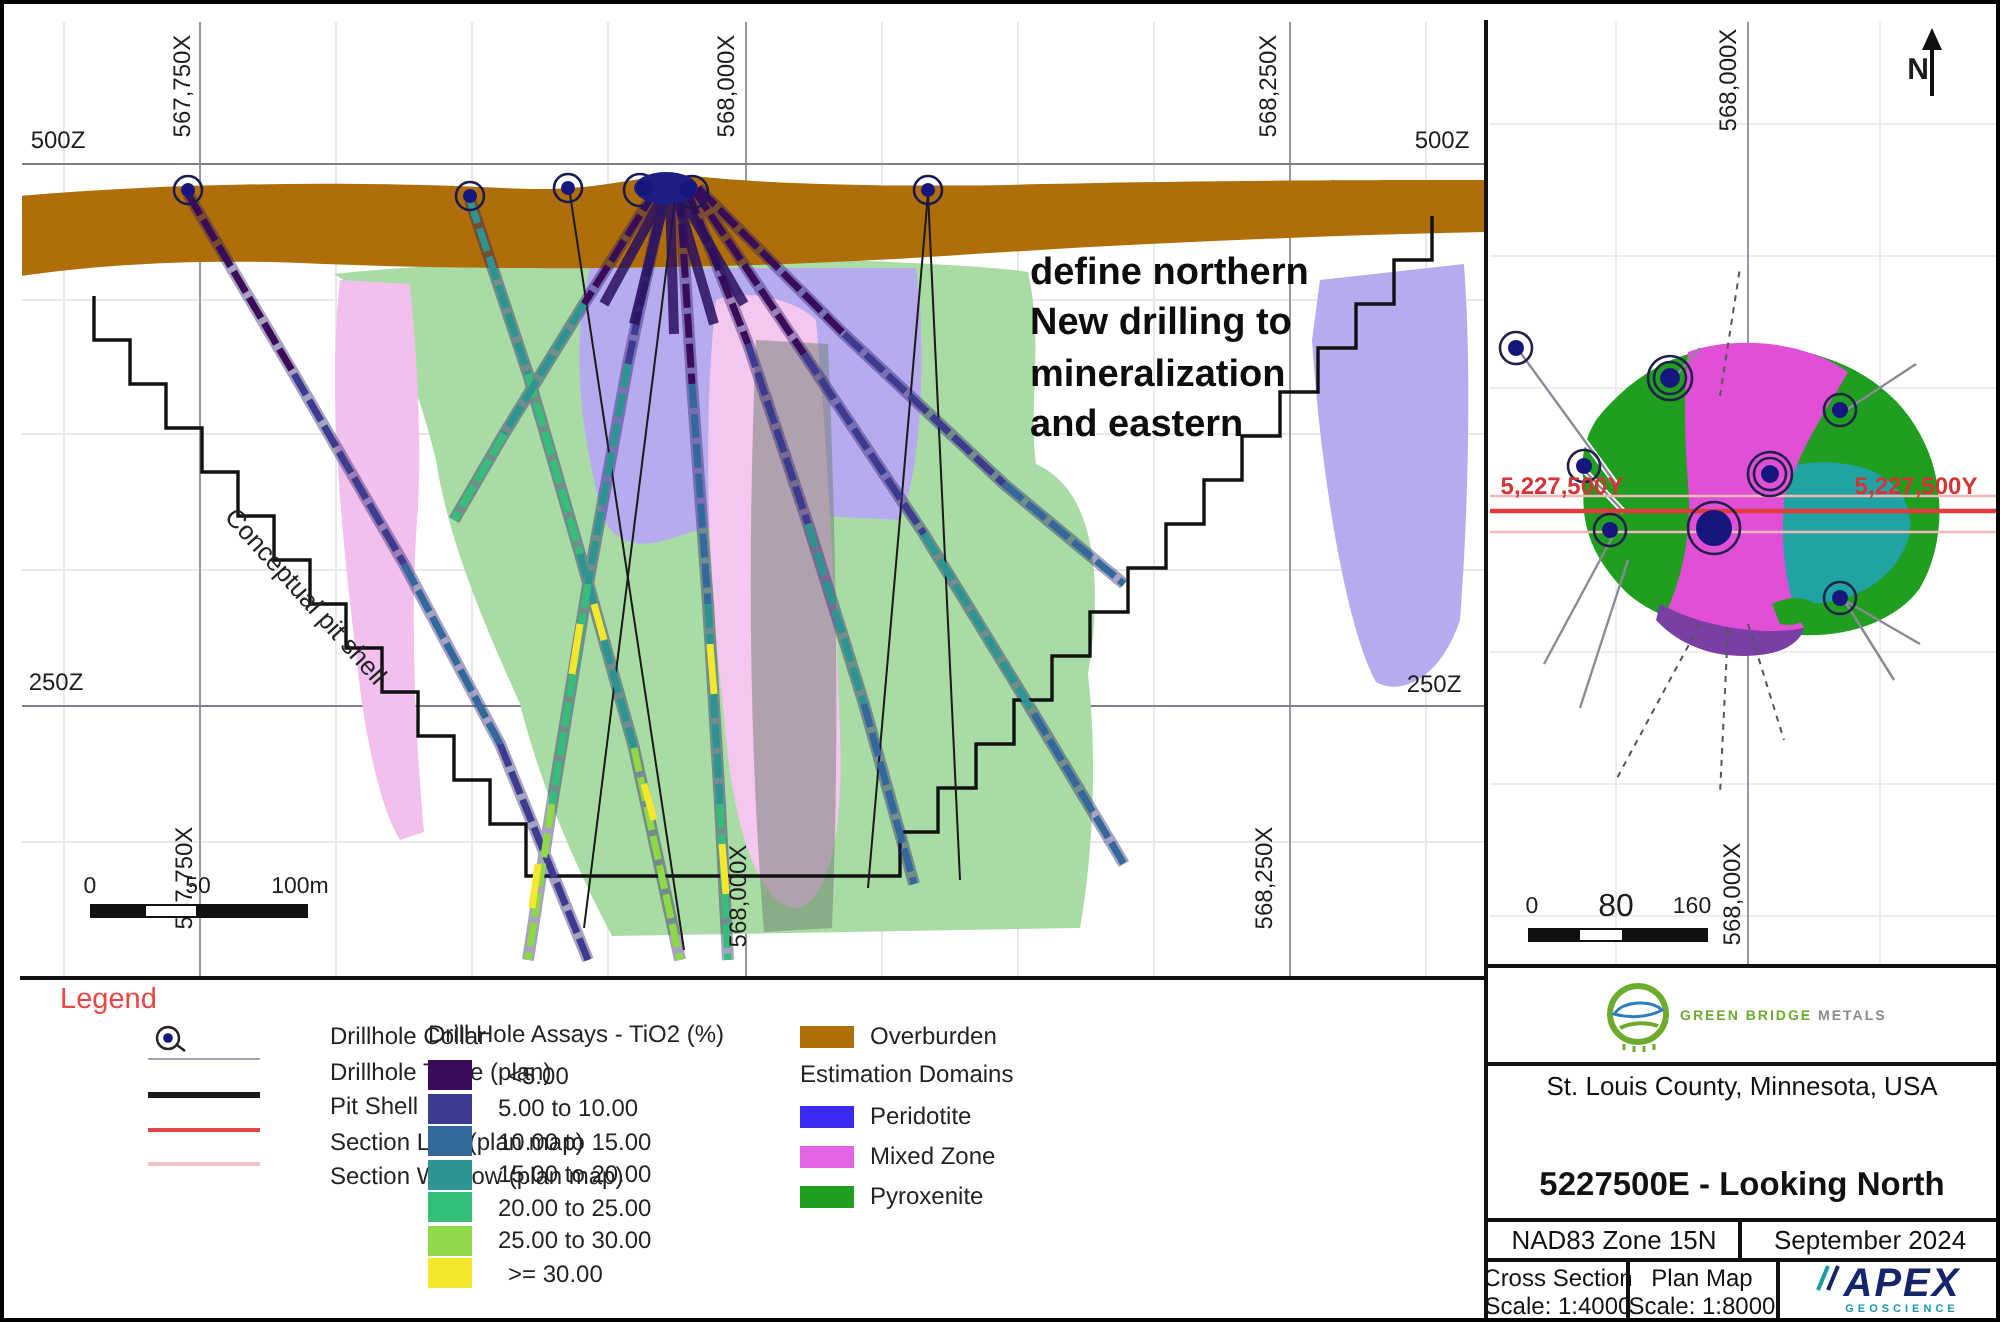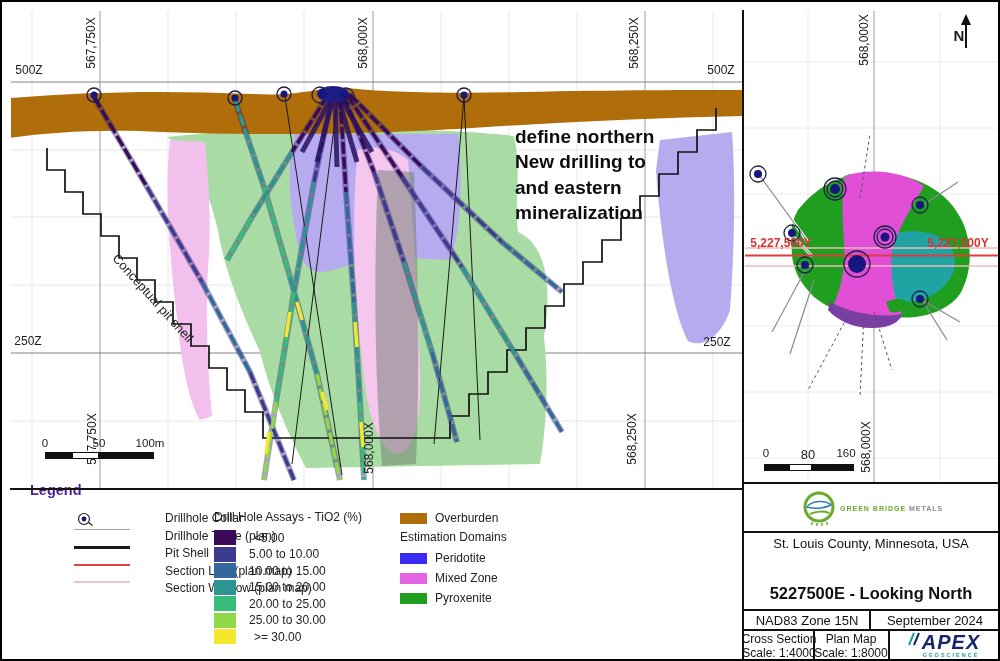--- a/index.html
+++ b/index.html
@@ -8,21 +8,21 @@
   .lbl{position:absolute;transform:translate(-50%,-50%);font-size:12px;color:#1c1c1c;white-space:nowrap;line-height:1;}
   .vert{transform:translate(-50%,-50%) rotate(-90deg);}
   .red{color:#d63434;font-weight:bold;}
   .annot{position:absolute;left:513px;top:122px;width:170px;font-size:19px;font-weight:bold;color:#0d0d0d;line-height:1.33;}
   .pitlbl{position:absolute;transform:translate(-50%,-50%) rotate(48deg);font-size:13px;color:#222;white-space:nowrap;}
   .border{position:absolute;background:#111;}
   .barseg{position:absolute;height:7px;}
   .black{background:#111;}
   .white{background:#fff;border:1px solid #111;box-sizing:border-box;}
   
-  .leg-title{position:absolute;left:28px;top:480px;font-size:14.5px;font-weight:bold;color:#4c1d95;}
+  .leg-title{position:absolute;left:28px;top:490px;font-size:14.5px;font-weight:normal;color:#ef4444;}
   .leg-col1{position:absolute;left:72px;top:509px;}
   .leg-row{display:flex;height:17.5px;}
   .leg-ic{width:56px;display:flex;align-items:center;justify-content:center;flex:none;}
   .leg-line{width:56px;height:2px;}
   .leg-row span{margin-left:35px;font-size:12px;color:#222;white-space:nowrap;}
   .leg-col2{position:absolute;left:212px;top:508px;}
   .leg-col2 .hdr{font-size:12px;color:#222;margin-bottom:6px;}
   .sw-row{display:flex;align-items:center;margin-bottom:1.5px;}
   .sw{width:22px;height:15px;flex:none;}
   .sw-row span{margin-left:13px;font-size:12px;color:#222;white-space:nowrap;}
@@ -271,40 +271,40 @@
   <div class="lbl vert" style="left:367px;top:446px;">568,000X</div>
   <div class="lbl vert" style="left:630px;top:437px;">568,250X</div>
   <div class="lbl" style="left:27px;top:68px;">500Z</div>
   <div class="lbl" style="left:719px;top:68px;">500Z</div>
   <div class="lbl" style="left:26px;top:339px;">250Z</div>
   <div class="lbl" style="left:715px;top:340px;">250Z</div>
 
   <div class="annot">
     <div>define northern</div>
     <div>New drilling to</div>
+    <div>mineralization</div>
     <div>and eastern</div>
-    <div>mineralization</div>
   </div>
 
   <div class="pitlbl" style="left:151px;top:296px;">Conceptual pit shell</div>
 
   <div class="lbl" style="left:43px;top:442px;font-size:11.5px;">0</div>
   <div class="lbl" style="left:97px;top:442px;font-size:11.5px;">50</div>
   <div class="lbl" style="left:148px;top:442px;font-size:11.5px;">100m</div>
   <div class="barseg black" style="left:43px;top:450px;width:27px;"></div>
   <div class="barseg white" style="left:70px;top:450px;width:27px;"></div>
   <div class="barseg black" style="left:97px;top:450px;width:55px;"></div>
 
   <div class="lbl vert" style="left:862px;top:38px;">568,000X</div>
   <div class="lbl vert" style="left:864px;top:445px;">568,000X</div>
   <div class="lbl red" style="left:779px;top:241px;">5,227,500Y</div>
   <div class="lbl red" style="left:956px;top:241px;">5,227,500Y</div>
   <div class="lbl" style="left:957px;top:33px;font-size:15px;font-weight:bold;">N</div>
   <div class="lbl" style="left:764px;top:452px;font-size:11.5px;">0</div>
-  <div class="lbl" style="left:806px;top:452px;font-size:13px;text-align:center;">80</div>
+  <div class="lbl" style="left:806px;top:452px;font-size:16px;text-align:center;">80</div>
   <div class="lbl" style="left:844px;top:452px;font-size:11.5px;">160</div>
   <div class="barseg black" style="left:762px;top:462px;width:25px;"></div>
   <div class="barseg white" style="left:787px;top:462px;width:23px;"></div>
   <div class="barseg black" style="left:810px;top:462px;width:42px;"></div>
 
   <div class="leg-title">Legend</div>
 
   <div class="leg-col1">
     <div class="leg-row">
       <span class="leg-ic" style="margin-left:0;">

